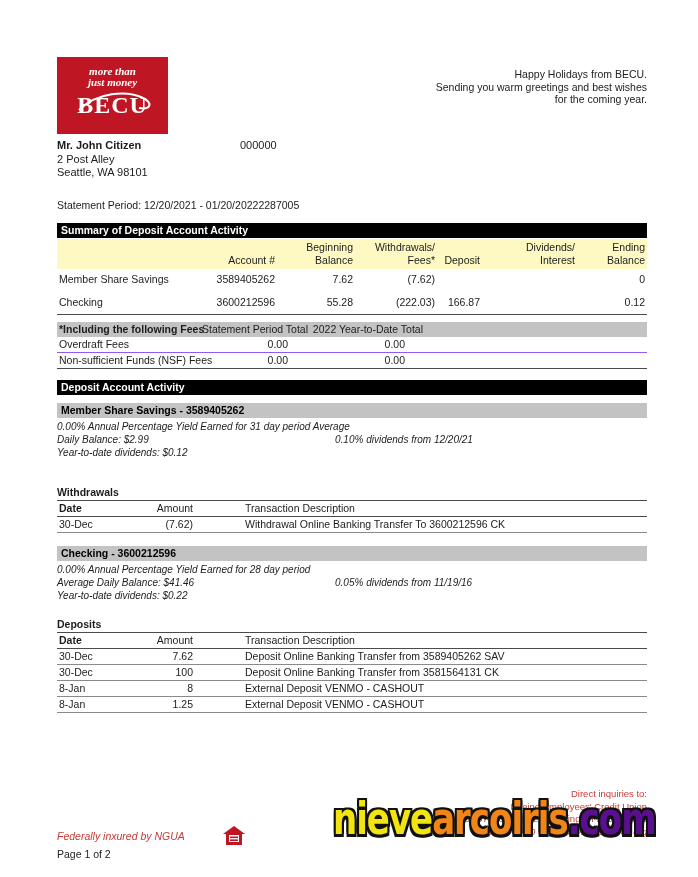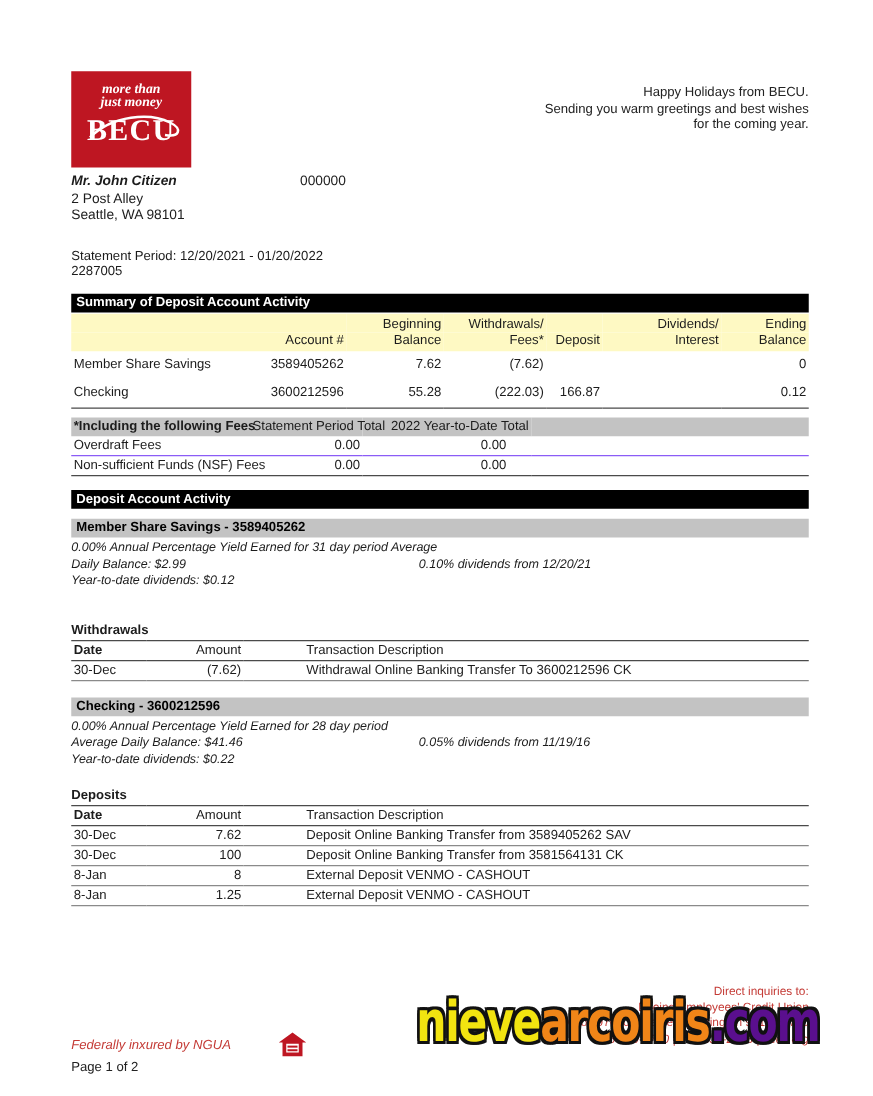--- a/index.html
+++ b/index.html
@@ -9,21 +9,21 @@
     font-family: "Liberation Sans", sans-serif;
     color: #1c1c1c;
     position: relative;
     overflow: hidden;
   }
   .page { position: absolute; left: 57px; top: 57px; width: 590px; }
 
   
   .header-row { display: flex; align-items: flex-start; }
   .logo {
-    width: 96px; height: 77px; background: #BE1622;
+    width: 111px; height: 77px; background: #BE1622;
     color: #fff; text-align: center; padding-top: 9px;
     flex: 0 0 auto;
   }
   .logo .tagline {
     font-family: "Liberation Serif", serif; font-style: italic;
     font-size: 11px; line-height: 11px; font-weight: bold;
   }
   .logo .brandmark { margin-top: 4px; position: relative; display: inline-block; }
   .logo .brandname {
     font-family: "Liberation Serif", serif; font-weight: bold;
@@ -31,25 +31,25 @@
   }
   .logo svg.swoosh { position: absolute; left: -2px; top: -4px; }
   .greeting {
     margin-left: auto; text-align: right;
     font-size: 10.5px; line-height: 12.5px; padding-top: 11px; color: #222;
   }
 
   
   .addr-block { margin-top: 5px; font-size: 11px; line-height: 13.5px; }
   .addr-name-row { display: flex; }
-  .addr-name { font-weight: bold; width: 183px; font-style: italic; }
+  .addr-name { font-weight: bold; width: 183px; }
   .member-number { }
 
   
-  .period-row { display: flex; justify-content: flex-start; margin-top: 19px; font-size: 10.5px; flex-direction: column; }
+  .period-row { display: flex; justify-content: flex-start; margin-top: 19px; font-size: 10.5px; }
 
   
   .black-bar {
     background: #000; color: #fff; font-weight: bold; font-size: 10.5px;
     padding: 1px 4px 2px 4px; margin-top: 12px;
   }
   .gray-bar {
     background: #C3C3C3; color: #000; font-weight: bold; font-size: 10.5px;
     padding: 1px 4px 2px 4px;
   }

